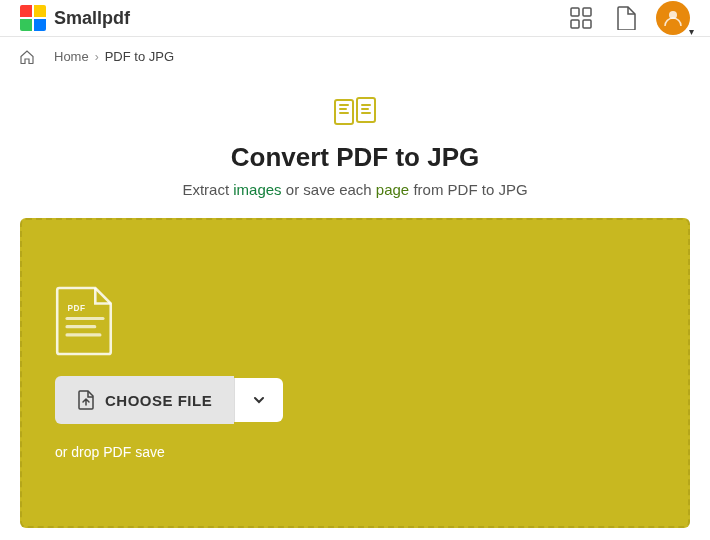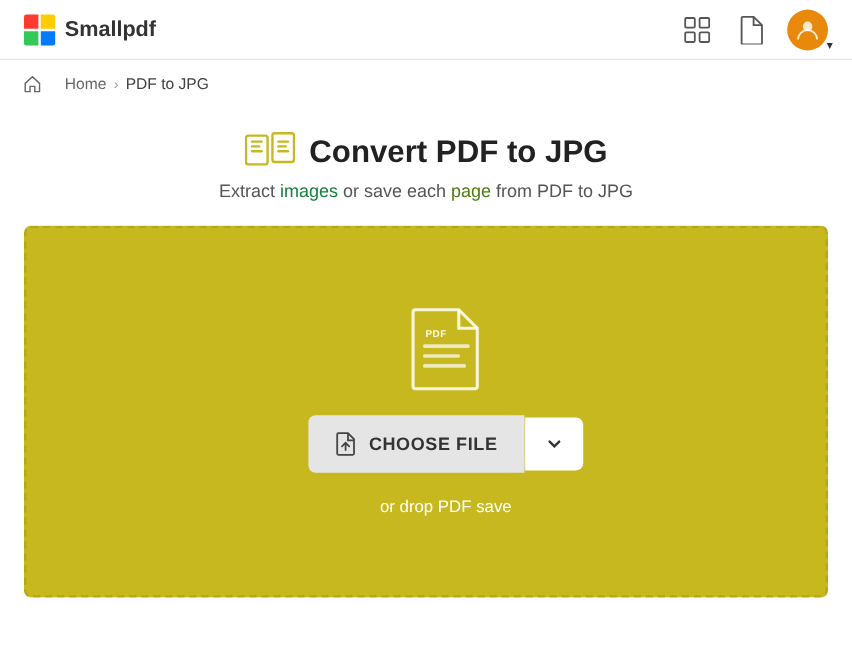--- a/index.html
+++ b/index.html
@@ -5,21 +5,21 @@
     * { margin: 0; padding: 0; box-sizing: border-box; }
     body { font-family: -apple-system, BlinkMacSystemFont, 'Segoe UI', sans-serif; background: #fff; width: 710px; height: 540px; overflow: hidden; }
 
     
     .header {
       display: flex;
       align-items: center;
       justify-content: space-between;
       padding: 10px 20px;
       border-bottom: 1px solid #e5e5e5;
-      height: 50px;
+      height: 37px;
     }
     .logo-area {
       display: flex;
       align-items: center;
       gap: 8px;
     }
     .logo-text {
       font-size: 18px;
       font-weight: 600;
       color: #333;
@@ -90,20 +90,21 @@
       display: flex;
       flex-direction: column;
       align-items: center;
       margin-bottom: 20px;
     }
     .title-row {
       display: flex;
       align-items: center;
       gap: 12px;
       margin-bottom: 8px;
+      flex-direction: column;
     }
     .page-title {
       font-size: 26px;
       font-weight: 700;
       color: #222;
     }
     .subtitle {
       font-size: 15px;
       color: #555;
     }
@@ -120,21 +121,21 @@
 
     
     .dropzone {
       background: #c8b820;
       border: 2.5px dashed #b5a61a;
       border-radius: 6px;
       margin: 0 0 0 0;
       min-height: 310px;
       display: flex;
       flex-direction: column;
-      align-items: center;
+      align-items: flex-start;
       justify-content: center;
       gap: 20px;
       cursor: pointer;
       padding-left: 33px;
     }
 
     
     .pdf-file-icon {
       display: flex;
       flex-direction: column;

